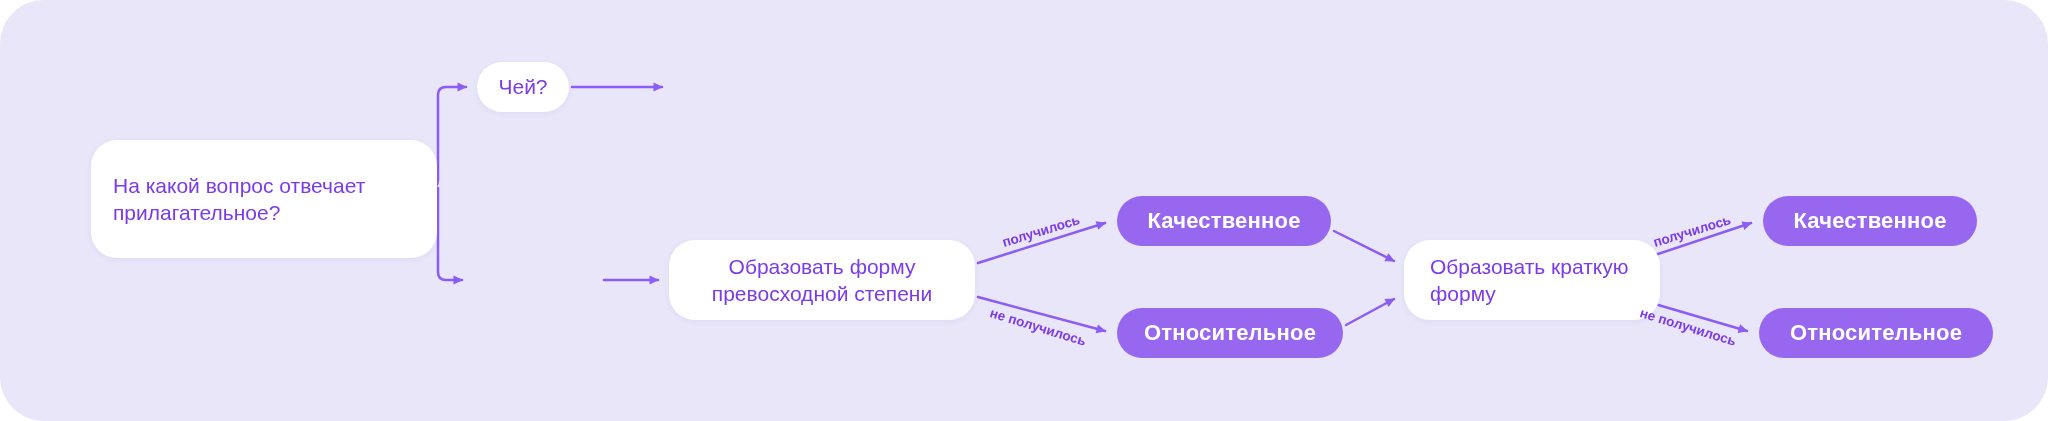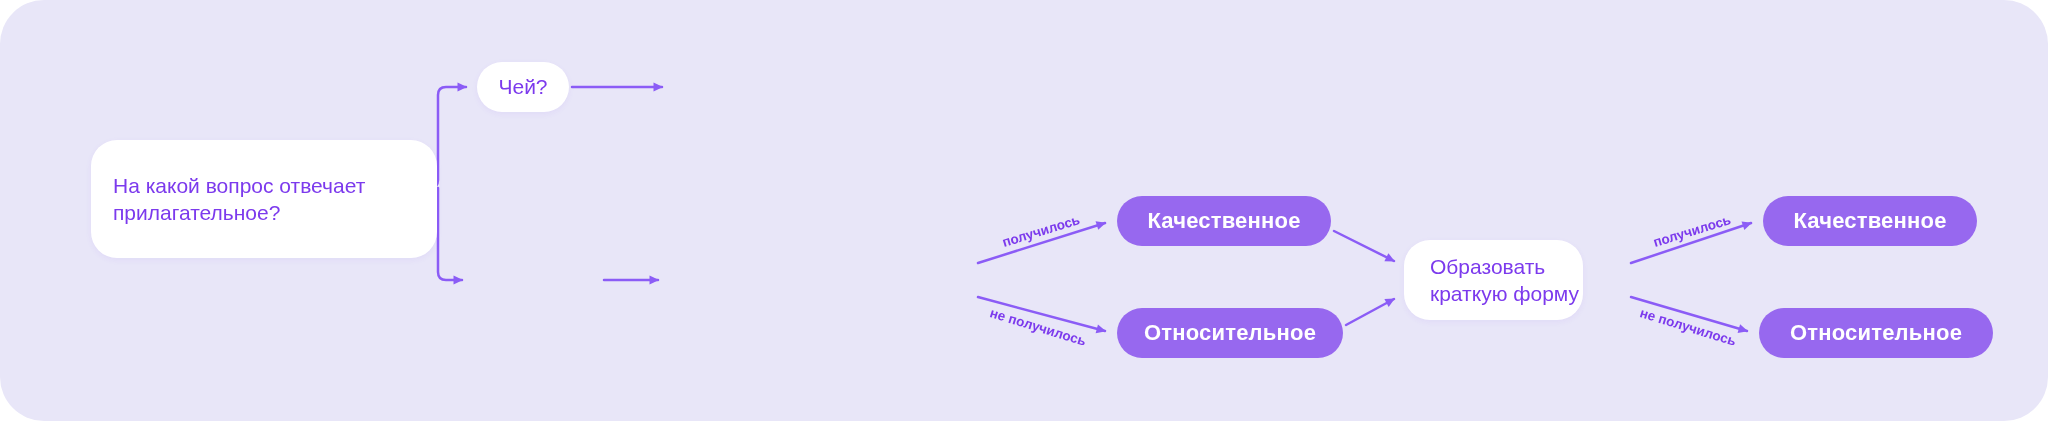--- a/index.html
+++ b/index.html
@@ -47,21 +47,21 @@
   .n-whose{left:477px;top:62px;width:92px;height:50px;justify-content:center;
            font-size:21px;font-weight:400;text-align:center;}
   .n-possessive{left:672px;top:62px;width:250px;height:50px;}
   .n-which{left:473px;top:255px;width:128px;height:50px;justify-content:center;
            font-size:21px;font-weight:700;}
   .n-superlative{left:669px;top:240px;width:306px;height:80px;border-radius:26px;
                  justify-content:center;text-align:center;padding:0 18px;
                  font-size:21px;font-weight:500;}
   .n-qual1{left:1117px;top:196px;width:214px;height:50px;}
   .n-rel1{left:1117px;top:308px;width:226px;height:50px;}
-  .n-shortform{left:1404px;top:240px;width:179px;height:80px;border-radius:26px;
+  .n-shortform{left:1404px;top:240px;width:256px;height:80px;border-radius:26px;
                padding-left:26px;font-size:21px;font-weight:500;}
   .n-qual2{left:1763px;top:196px;width:214px;height:50px;}
   .n-rel2{left:1759px;top:308px;width:234px;height:50px;}
 
   .edge-label{
     position:absolute;
     color:var(--box-text);
     font-size:13.5px;
     font-weight:600;
     white-space:nowrap;
@@ -107,20 +107,23 @@
   <div class="node white-box n-root">
     <span>На какой вопрос отвечает прилагательное?</span>
   </div>
 
   <div class="node white-box n-whose">
     <span>Чей?</span>
   </div>
 
 
 
+  <div class="node white-box n-superlative">
+    <span>Образовать форму превосходной степени</span>
+  </div>
 
   <div class="node pill n-qual1">
     <span>Качественное</span>
   </div>
 
   <div class="node pill n-rel1">
     <span>Относительное</span>
   </div>
 
   <div class="node white-box n-shortform">

